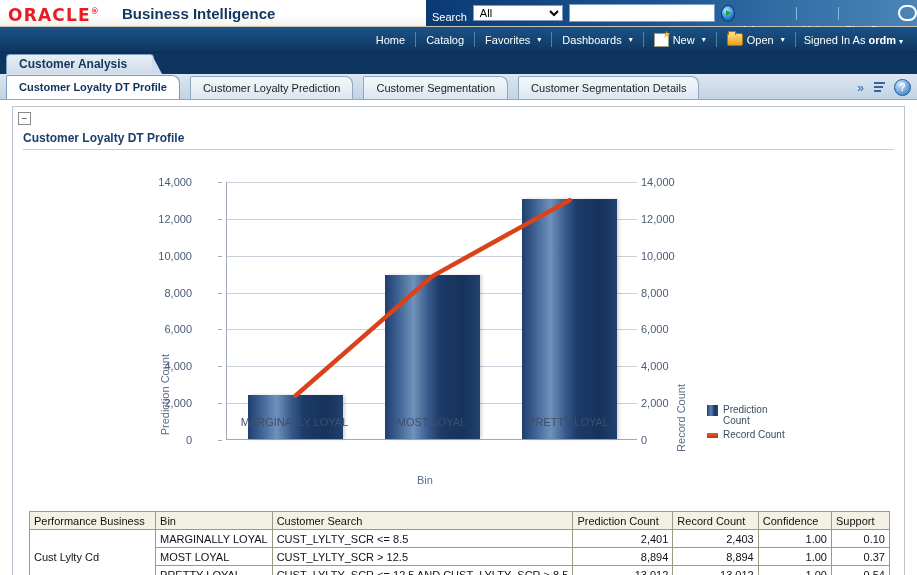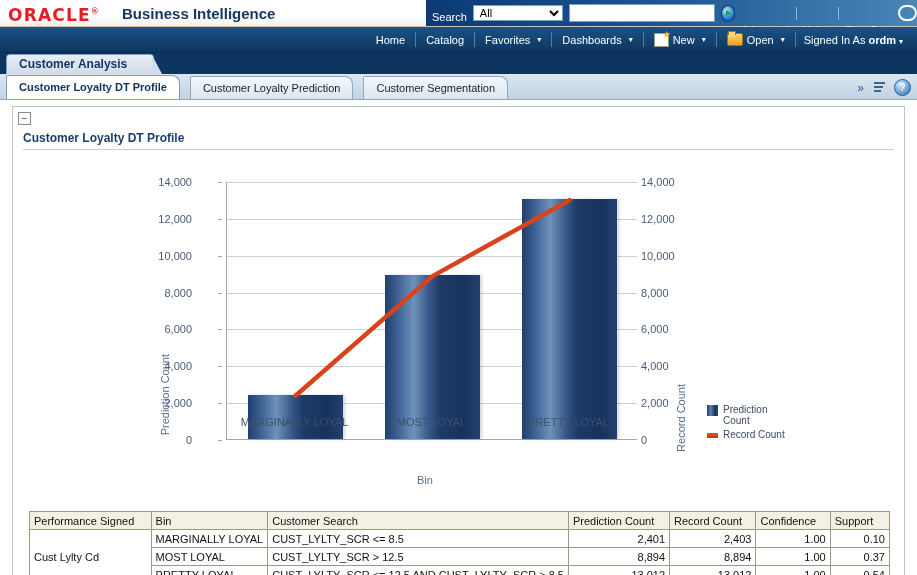--- a/index.html
+++ b/index.html
@@ -298,20 +298,21 @@
 </div>
 
 <div class="pagetab-row">
   <div class="pagetab">Customer Analysis</div>
 </div>
 
 <div class="tabrow">
   <div class="rtab active">Customer Loyalty DT Profile</div>
   <div class="rtab">Customer Loyalty Prediction</div>
   <div class="rtab">Customer Segmentation</div>
+  <div class="rtab">Customer Segmentation Details</div>
   <div class="tab-tools">
     <span class="chev-more">»</span>
     <span class="icon-list">
         <i></i>
         <i></i>
         <i></i>
       </span>
     <span class="help-circle">?</span>
   </div>
 </div>
@@ -382,21 +383,21 @@
       </div>
     <div class="xlabel" style="left: 281.5px;">MARGINALLY LOYAL</div>
         <div class="xlabel" style="left: 418.5px;">MOST LOYAL</div>
         <div class="xlabel" style="left: 555.5px;">PRETTY LOYAL</div>
       </div>
 
     <div class="tbl-wrap">
       <table class="report">
         <thead>
           <tr>
-            <th style="width:125px">Performance Signed</th>
+            <th style="width:125px">Performance Business</th>
             <th style="width:100px">Bin</th>
             <th style="width:272px">Customer Search</th>
             <th style="width:103px">Prediction Count</th>
             <th style="width:87px">Record Count</th>
             <th style="width:75px">Confidence</th>
             <th style="width:62px">Support</th>
           </tr>
         </thead>
         <tbody id="tbody">
             <tr>

